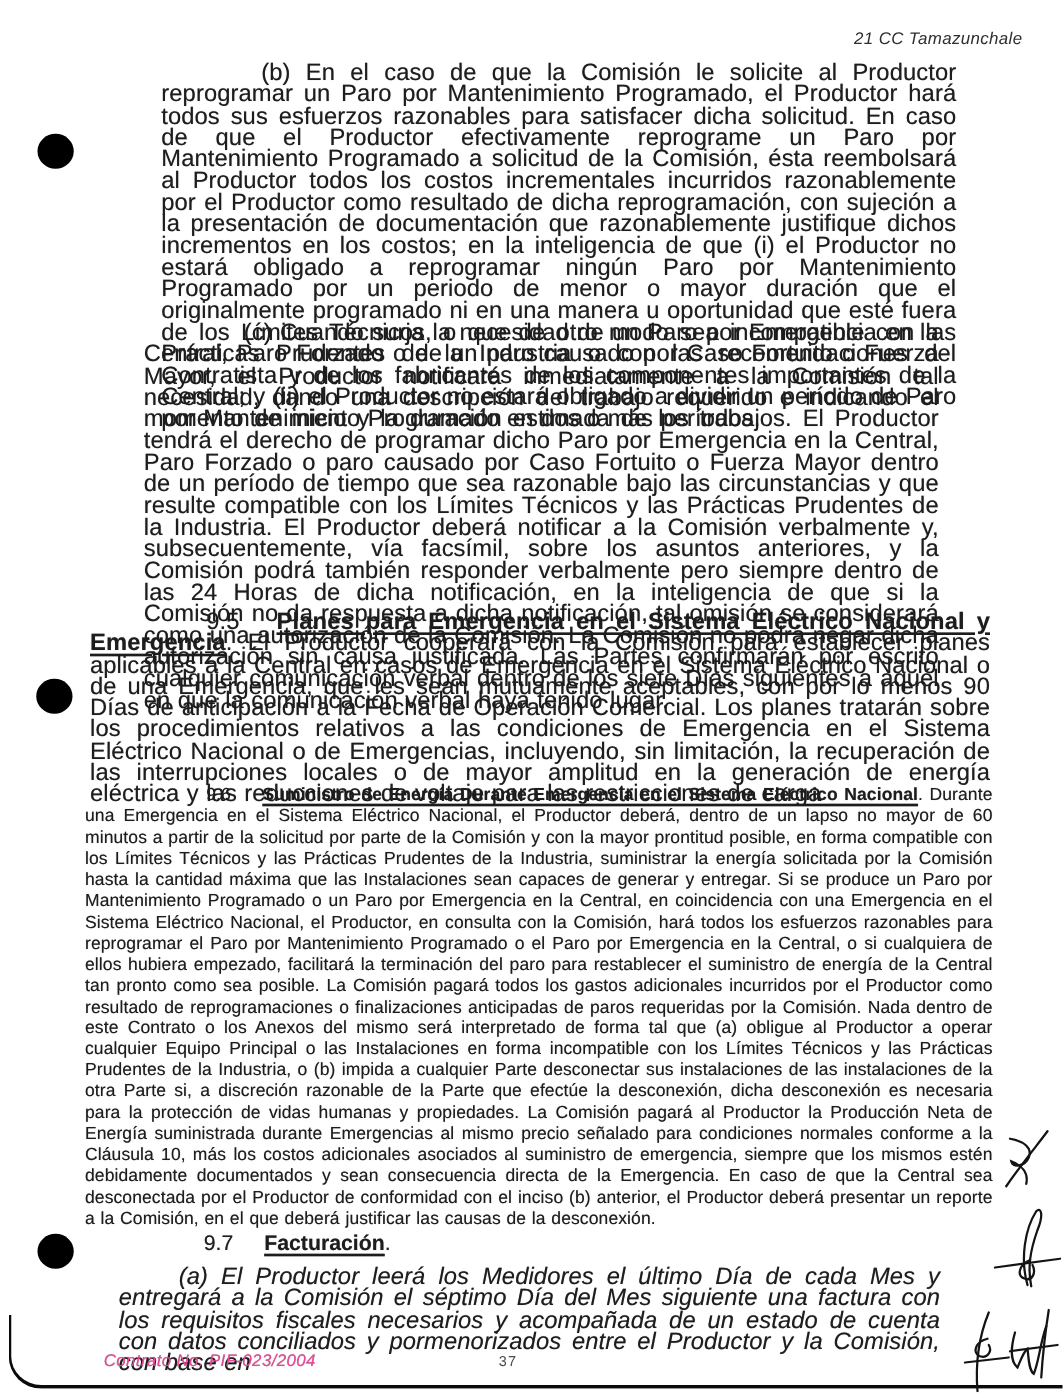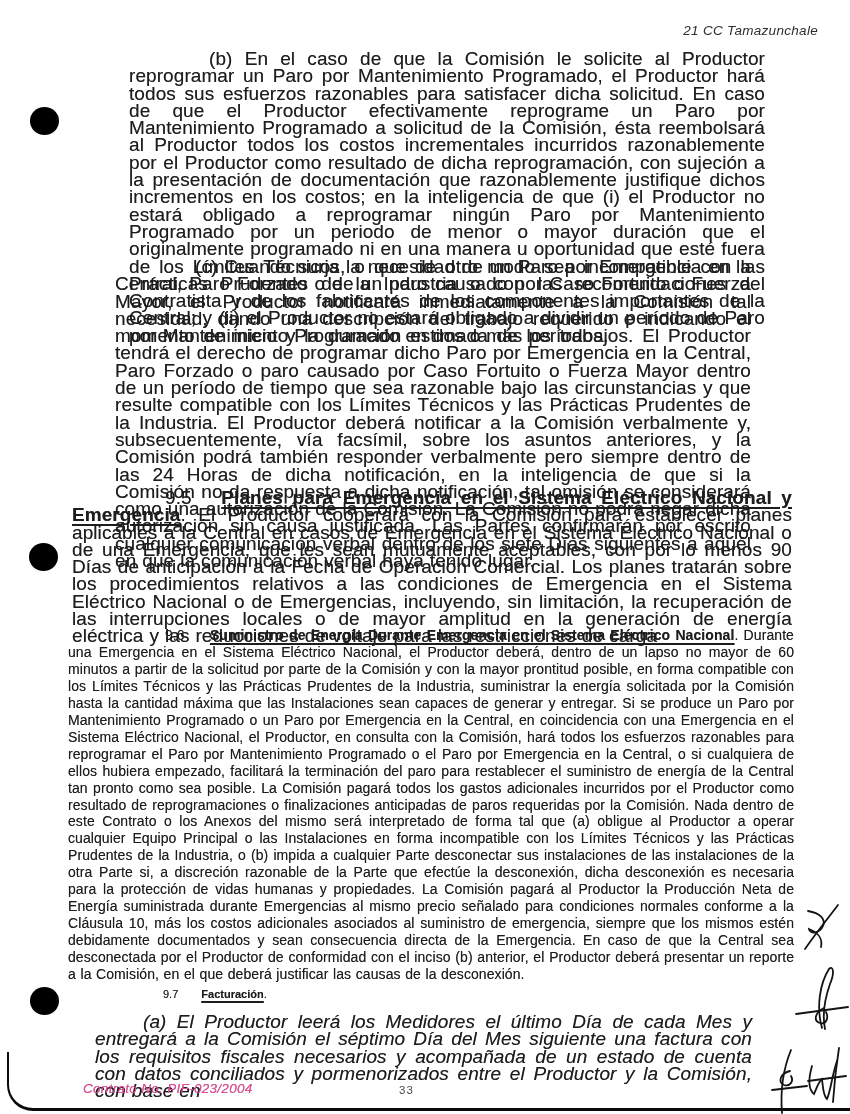--- a/index.html
+++ b/index.html
@@ -28,21 +28,21 @@
     text-align:justify; letter-spacing:0.08px; word-spacing:0.6px;
     text-shadow:0 0 0.6px rgba(25,25,25,0.55);
   }
   .para-b { left:129px; top:50px;  width:636px; text-indent:80px; }
   .para-c { left:115px; top:258px; width:636px; text-indent:80px; }
   .sec95  { left:72px;  top:489px; width:720px; text-indent:93px; }
   .sec96  { left:68px;  top:627px; width:726px; text-indent:97px; font-size:14px; line-height:16.95px; }
   .para-a { left:95px;  top:1013px; width:657px; text-indent:48px;font-style:italic; }
   .h97 {
     position:absolute; left:163px; top:986px; margin:0;
-    font-size:11px; line-height:17.3px; text-shadow:0 0 0.6px rgba(25,25,25,0.55);
+    font-size:17px; line-height:17.3px; text-shadow:0 0 0.6px rgba(25,25,25,0.55);
   }
   .sec-num { font-weight:normal; }
   .sec-title {
     font-weight:bold; text-decoration:underline;
     text-decoration-thickness:1.7px; text-underline-offset:2.5px;padding-left:20px;
   }
   .ftr {
     position:absolute; left:83px; top:1081px; font-style:italic;
     font-size:13.5px; color:#ec4899; letter-spacing:0.3px;
     text-shadow:0 0 0.6px rgba(25,25,25,0.5);
@@ -70,21 +70,21 @@
 
   <p class="para sec95"><span class="sec-num">9.5</span> <span class="sec-title">Planes para Emergencia en el Sistema Eléctrico Nacional y Emergencia</span><span>. El Productor cooperará con la Comisión para establecer planes aplicables a la Central en casos de Emergencia en el Sistema Eléctrico Nacional o de una Emergencia, que les sean mutuamente aceptables, con por lo menos 90 Días de anticipación a la Fecha de Operación Comercial. Los planes tratarán sobre los procedimientos relativos a las condiciones de Emergencia en el Sistema Eléctrico Nacional o de Emergencias, incluyendo, sin limitación, la recuperación de las interrupciones locales o de mayor amplitud en la generación de energía eléctrica y las reducciones de voltaje para las restricciones de carga</span></p>
 
   <p class="para sec96"><span class="sec-num">9.6</span> <span class="sec-title">Suministro de Energía Durante Emergencia en el Sistema Eléctrico Nacional</span><span>. Durante una Emergencia en el Sistema Eléctrico Nacional, el Productor deberá, dentro de un lapso no mayor de 60 minutos a partir de la solicitud por parte de la Comisión y con la mayor prontitud posible, en forma compatible con los Límites Técnicos y las Prácticas Prudentes de la Industria, suministrar la energía solicitada por la Comisión hasta la cantidad máxima que las Instalaciones sean capaces de generar y entregar. Si se produce un Paro por Mantenimiento Programado o un Paro por Emergencia en la Central, en coincidencia con una Emergencia en el Sistema Eléctrico Nacional, el Productor, en consulta con la Comisión, hará todos los esfuerzos razonables para reprogramar el Paro por Mantenimiento Programado o el Paro por Emergencia en la Central, o si cualquiera de ellos hubiera empezado, facilitará la terminación del paro para restablecer el suministro de energía de la Central tan pronto como sea posible. La Comisión pagará todos los gastos adicionales incurridos por el Productor como resultado de reprogramaciones o finalizaciones anticipadas de paros requeridas por la Comisión. Nada dentro de este Contrato o los Anexos del mismo será interpretado de forma tal que (a) obligue al Productor a operar cualquier Equipo Principal o las Instalaciones en forma incompatible con los Límites Técnicos y las Prácticas Prudentes de la Industria, o (b) impida a cualquier Parte desconectar sus instalaciones de las instalaciones de la otra Parte si, a discreción razonable de la Parte que efectúe la desconexión, dicha desconexión es necesaria para la protección de vidas humanas y propiedades. La Comisión pagará al Productor la Producción Neta de Energía suministrada durante Emergencias al mismo precio señalado para condiciones normales conforme a la Cláusula 10, más los costos adicionales asociados al suministro de emergencia, siempre que los mismos estén debidamente documentados y sean consecuencia directa de la Emergencia. En caso de que la Central sea desconectada por el Productor de conformidad con el inciso (b) anterior, el Productor deberá presentar un reporte a la Comisión, en el que deberá justificar las causas de la desconexión.</span></p>
 
   <p class="h97"><span class="sec-num">9.7</span> <span class="sec-title">Facturación</span><span class="sec-num">.</span></p>
 
   <p class="para para-a">(a) El Productor leerá los Medidores el último Día de cada Mes y entregará a la Comisión el séptimo Día del Mes siguiente una factura con los requisitos fiscales necesarios y acompañada de un estado de cuenta con datos conciliados y pormenorizados entre el Productor y la Comisión, con base en</p>
 
   <div class="ftr">Contrato No. PIF-023/2004</div>
-  <div class="pagenum">33</div>
+  <div class="pagenum">37</div>
 
   <svg class="handwriting" viewBox="0 0 100 219" aria-hidden="true">
 
     <g>
       <path d="M88,10 C79,22 66,38 55,54"></path>
       <path d="M58,16 c12,2 18,8 15,15 c-3,7 -13,9 -14,3 c8,3 14,9 12,18"></path>
     </g>
 
     <g>
       <path d="M72,133 C66,112 70,88 79,74 C83,70 85,77 80,89 C74,106 72,119 75,134"></path>

